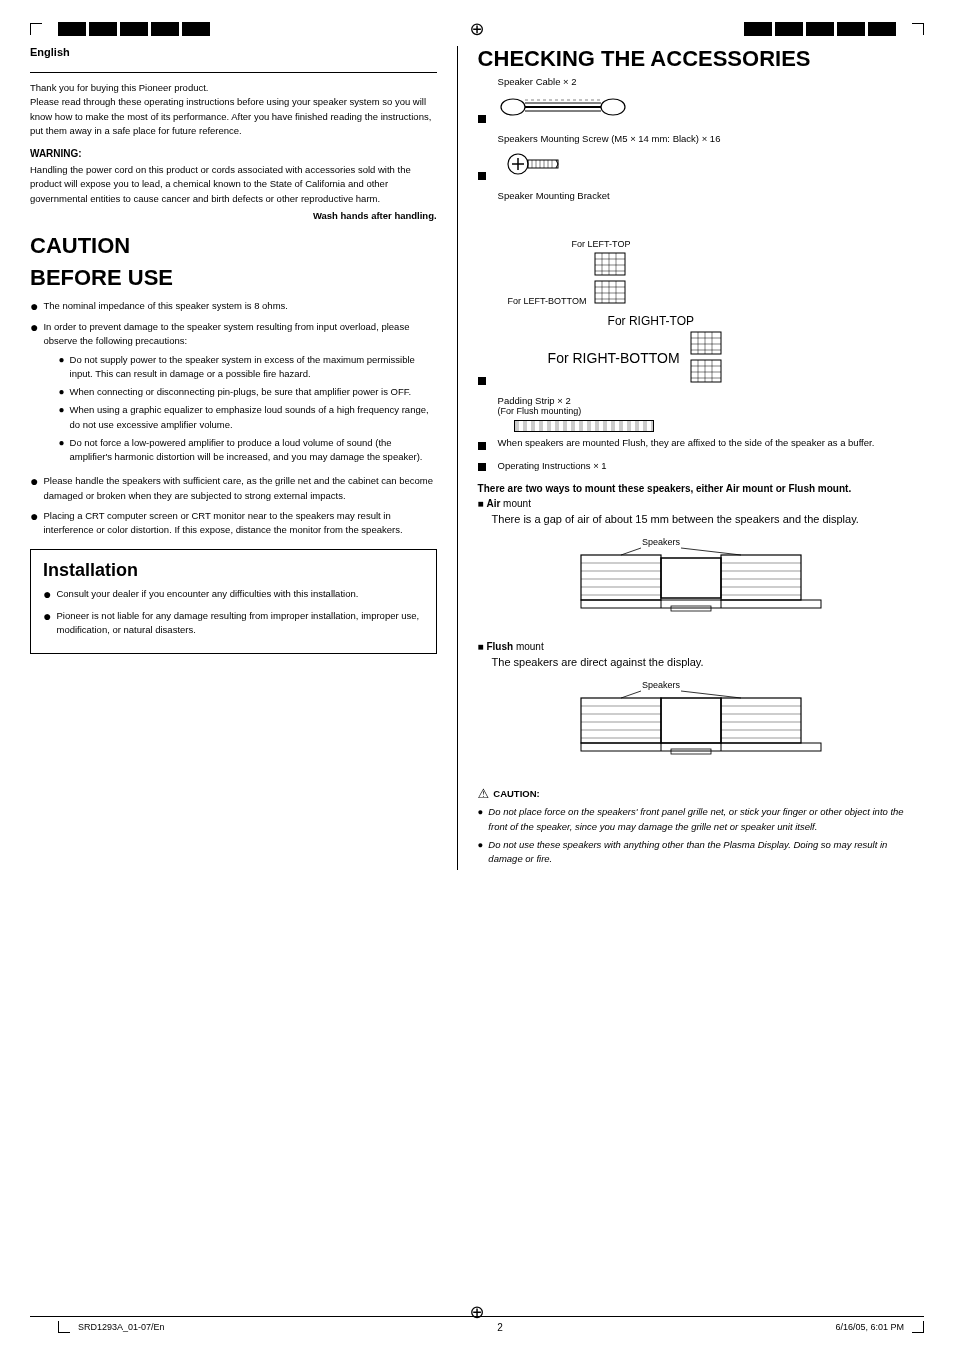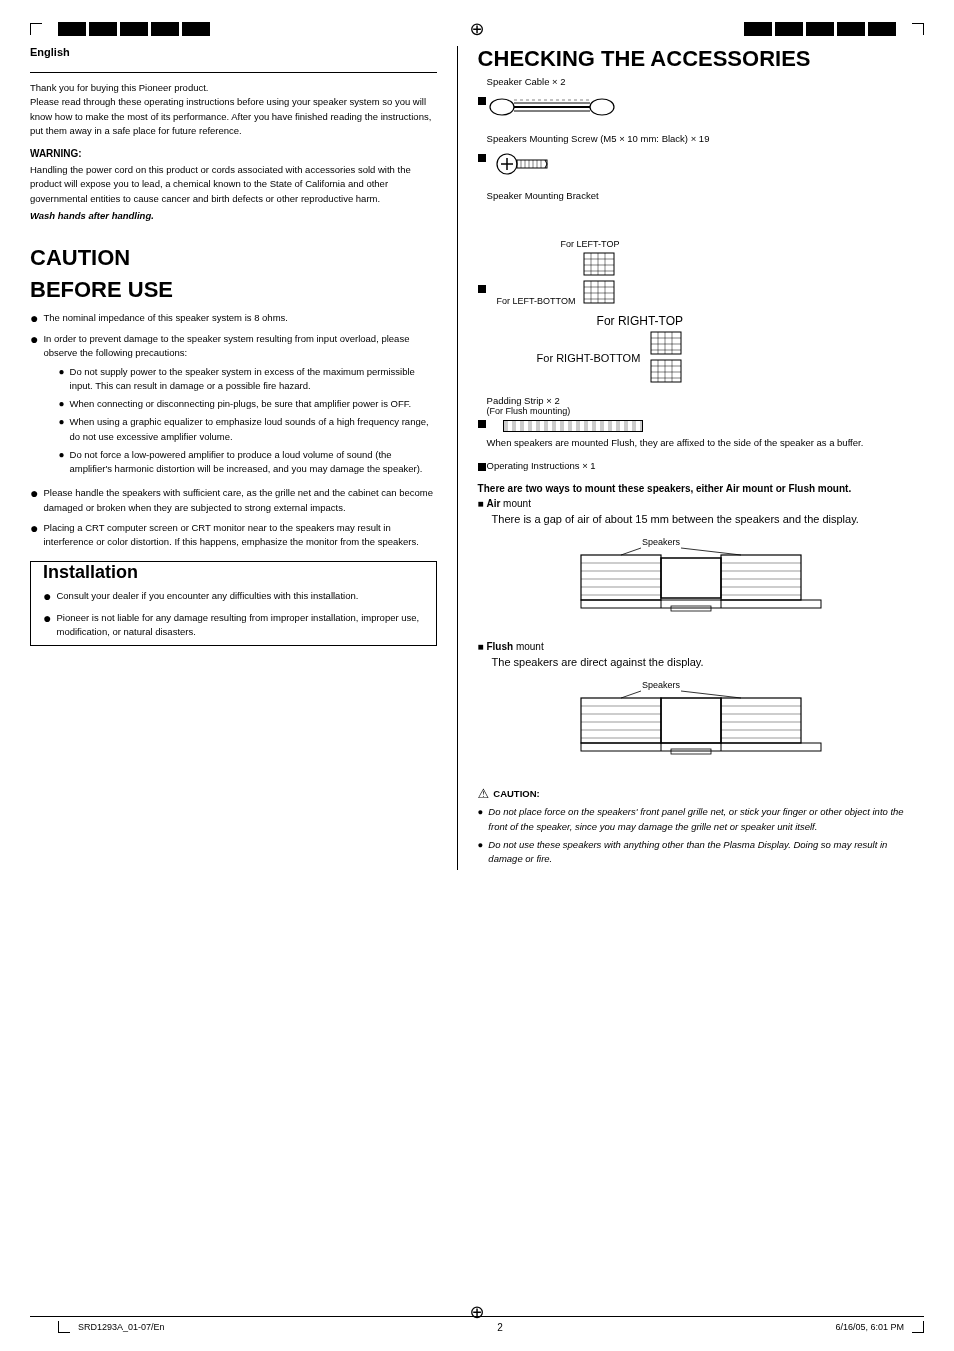--- a/index.html
+++ b/index.html
@@ -78,22 +78,22 @@
       margin-bottom: 4px;
     }
     .warning-text {
       font-size: 9.5px;
       line-height: 1.5;
       margin-bottom: 4px;
     }
     .wash-hands {
       font-size: 9.5px;
       font-weight: bold;
-      font-style: italic;
-      margin-bottom: 24px;
+      margin-bottom: 12px;
+      text-align: right;
     }
     
     .caution-title {
       font-size: 22px;
       font-weight: bold;
       margin-bottom: 6px;
     }
     .caution-text {
       font-size: 9.5px;
       line-height: 1.5;
@@ -136,38 +136,38 @@
       margin-bottom: 4px;
     }
     .sub-bullet {
       font-size: 10px;
       line-height: 1.4;
       flex-shrink: 0;
     }
     
     .installation-box {
       border: 1px solid #000;
-      padding: 0 12px;
+      padding: 10px 12px;
       margin-top: 12px;
     }
     .installation-title {
       font-size: 18px;
       font-weight: bold;
       margin-bottom: 6px;
     }
     
     .checking-title {
       font-size: 22px;
       font-weight: bold;
       margin-bottom: 4px;
     }
     .accessory-item {
       display: flex;
-      align-items: center;
-      gap: 1px;
+      align-items: flex-end;
+      gap: 12px;
       margin-bottom: 10px;
       font-size: 9.5px;
     }
     .accessory-square {
       width: 8px;
       height: 8px;
       background: #000;
       flex-shrink: 0;
       margin-top: 2px;
     }
@@ -341,21 +341,21 @@
                 </li>
               </ul>
             </div>
           </li>
           <li>
             <span class="bullet-dot">●</span>
             <span>Please handle the speakers with sufficient care, as the grille net and the cabinet can become damaged or broken when they are subjected to strong external impacts.</span>
           </li>
           <li>
             <span class="bullet-dot">●</span>
-            <span>Placing a CRT computer screen or CRT monitor near to the speakers may result in interference or color distortion. If this happens, emphasize the monitor from the speakers.</span>
+            <span>Placing a CRT computer screen or CRT monitor near to the speakers may result in interference or color distortion. If this expose, distance the monitor from the speakers.</span>
           </li>
         </ul>
       </div>
 
       <div class="installation-box">
         <div class="installation-title">Installation</div>
         <ul class="bullet-list">
           <li>
             <span class="bullet-dot">●</span>
             <span>Consult your dealer if you encounter any difficulties with this installation.</span>
@@ -387,21 +387,21 @@
               <ellipse cx="115" cy="14" rx="12" ry="8" fill="none" stroke="#000" stroke-width="1.2"></ellipse>
               <line x1="27" y1="7" x2="103" y2="7" stroke="#000" stroke-width="0.5" stroke-dasharray="3,3"></line>
             </svg>
           </div>
         </div>
       </div>
 
       <div class="accessory-item">
         <div class="accessory-square"></div>
         <div class="accessory-content">
-          <span>Speakers Mounting Screw (M5 × 10 mm: Black) × 19</span>
+          <span>Speakers Mounting Screw (M5 × 14 mm: Black) × 16</span>
           <div style="margin-top:6px;">
             
             <svg width="70" height="28" viewBox="0 0 70 28">
 
               <circle cx="20" cy="14" r="10" fill="none" stroke="#000" stroke-width="1.2"></circle>
               <line x1="14" y1="14" x2="26" y2="14" stroke="#000" stroke-width="1.5"></line>
               <line x1="20" y1="8" x2="20" y2="20" stroke="#000" stroke-width="1.5"></line>
 
               <rect x="30" y="10" width="30" height="8" fill="none" stroke="#000" stroke-width="1"></rect>
               <line x1="34" y1="10" x2="34" y2="18" stroke="#000" stroke-width="0.5"></line>
@@ -448,21 +448,21 @@
                     <line x1="26" y1="30" x2="26" y2="52" stroke="#000" stroke-width="0.5"></line>
                   </svg>
                 </div>
               </div>
             </div>
           </div>
           
           <div style="margin-top:8px; margin-left:50px;">
             <div style="font-size:12px; margin-bottom:2px; margin-left:60px;">For RIGHT-TOP</div>
             <div style="display:flex; align-items:center; gap:6px;">
-              <span style="font-size:11px;">For RIGHT-BOTTOM</span>
+              <span style="font-size:14px;">For RIGHT-BOTTOM</span>
               <svg width="50" height="55" viewBox="0 0 50 55">
                 <rect x="5" y="2" width="30" height="22" fill="none" stroke="#000" stroke-width="1"></rect>
                 <line x1="5" y1="8" x2="35" y2="8" stroke="#000" stroke-width="0.5"></line>
                 <line x1="5" y1="14" x2="35" y2="14" stroke="#000" stroke-width="0.5"></line>
                 <line x1="5" y1="20" x2="35" y2="20" stroke="#000" stroke-width="0.5"></line>
                 <line x1="12" y1="2" x2="12" y2="24" stroke="#000" stroke-width="0.5"></line>
                 <line x1="19" y1="2" x2="19" y2="24" stroke="#000" stroke-width="0.5"></line>
                 <line x1="26" y1="2" x2="26" y2="24" stroke="#000" stroke-width="0.5"></line>
                 <rect x="5" y="30" width="30" height="22" fill="none" stroke="#000" stroke-width="1"></rect>
                 <line x1="5" y1="36" x2="35" y2="36" stroke="#000" stroke-width="0.5"></line>

